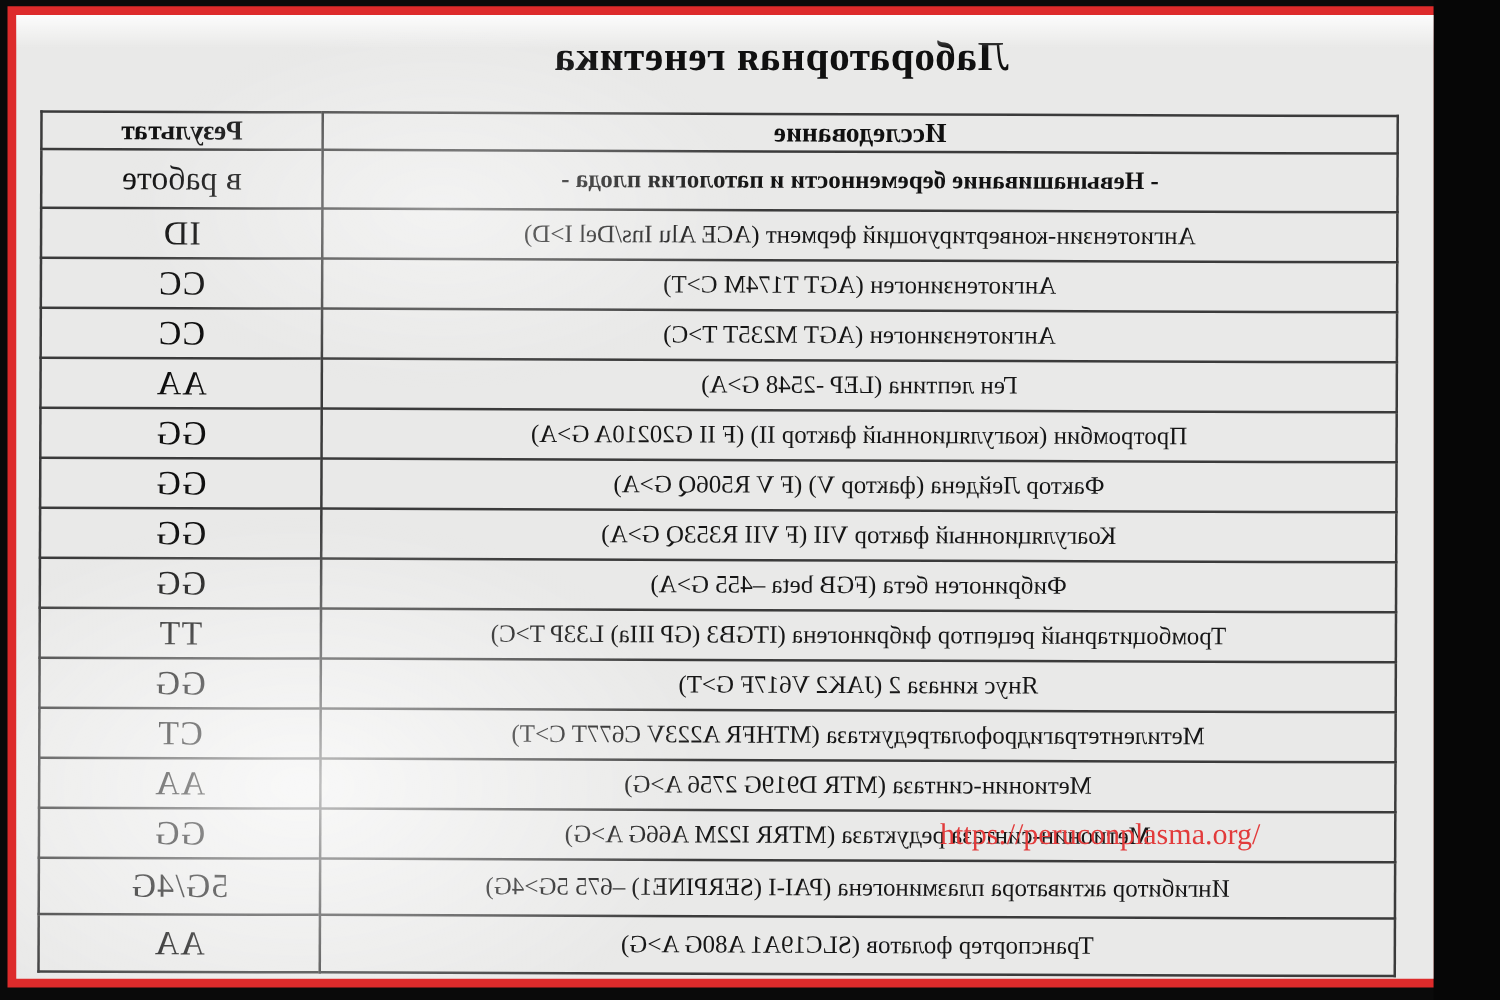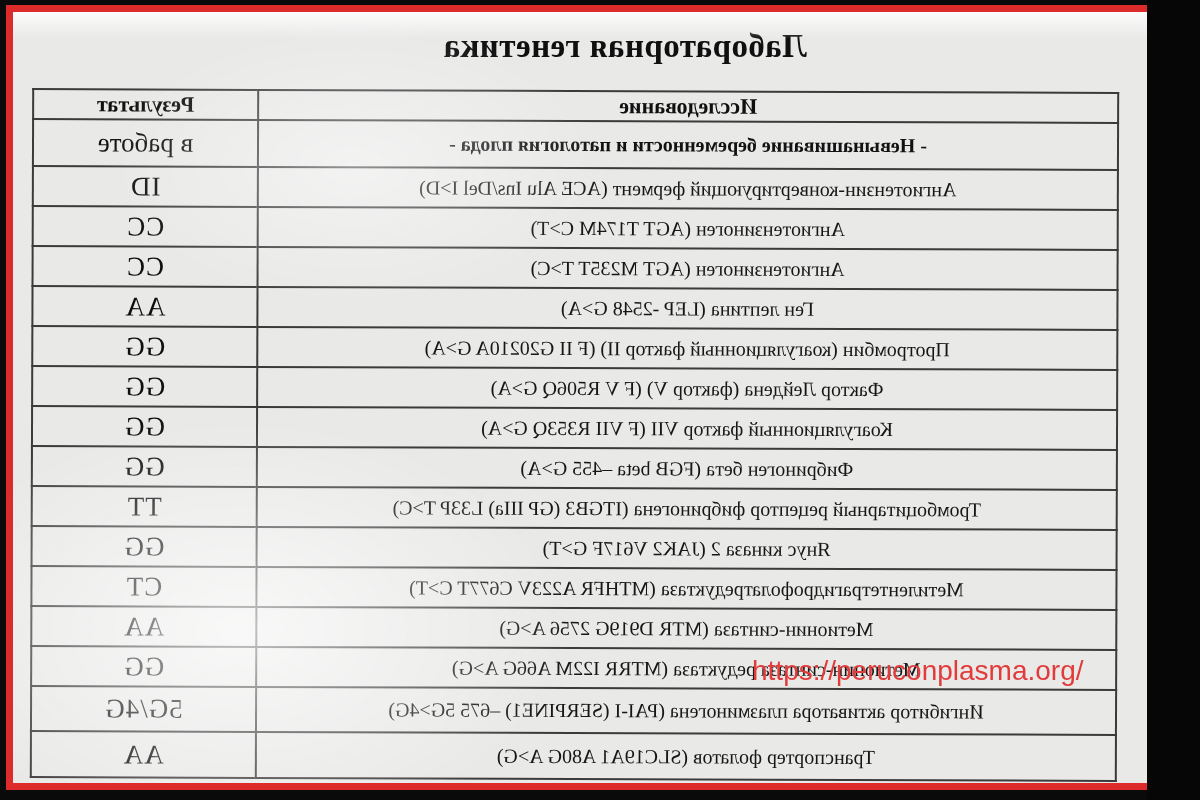--- a/index.html
+++ b/index.html
@@ -54,22 +54,22 @@
   td.sect-study { font-size:20px; font-weight:bold; color:#121212; }
   td.sect-result { font-size:27px; color:#111; }
   td.study { font-size:20px; color:#161616; line-height:1.05; }
   td.result { font-size:27px; color:#0f0f0f; letter-spacing:1px; }
   .black-col {
     position:absolute; left:1147px; top:0; width:53px; height:800px;
     background:#060606;
   }
   .watermark {
     position:absolute; left:752px; top:654px; z-index:20;
-    font-family:Liberation Sans, sans-serif;
-    font-size:28px; line-height:1.2; color:#e23b3b; white-space:nowrap;
+    font-family:Liberation Serif, serif;
+    font-size:24px; line-height:1.2; color:#e23b3b; white-space:nowrap;
   }
 </style>
 </head>
 <body>
 
 <div class="red-frame"></div>
 
 <div class="photo">
   <div class="flip">
     <div class="doc-title">Лабораторная генетика</div>

